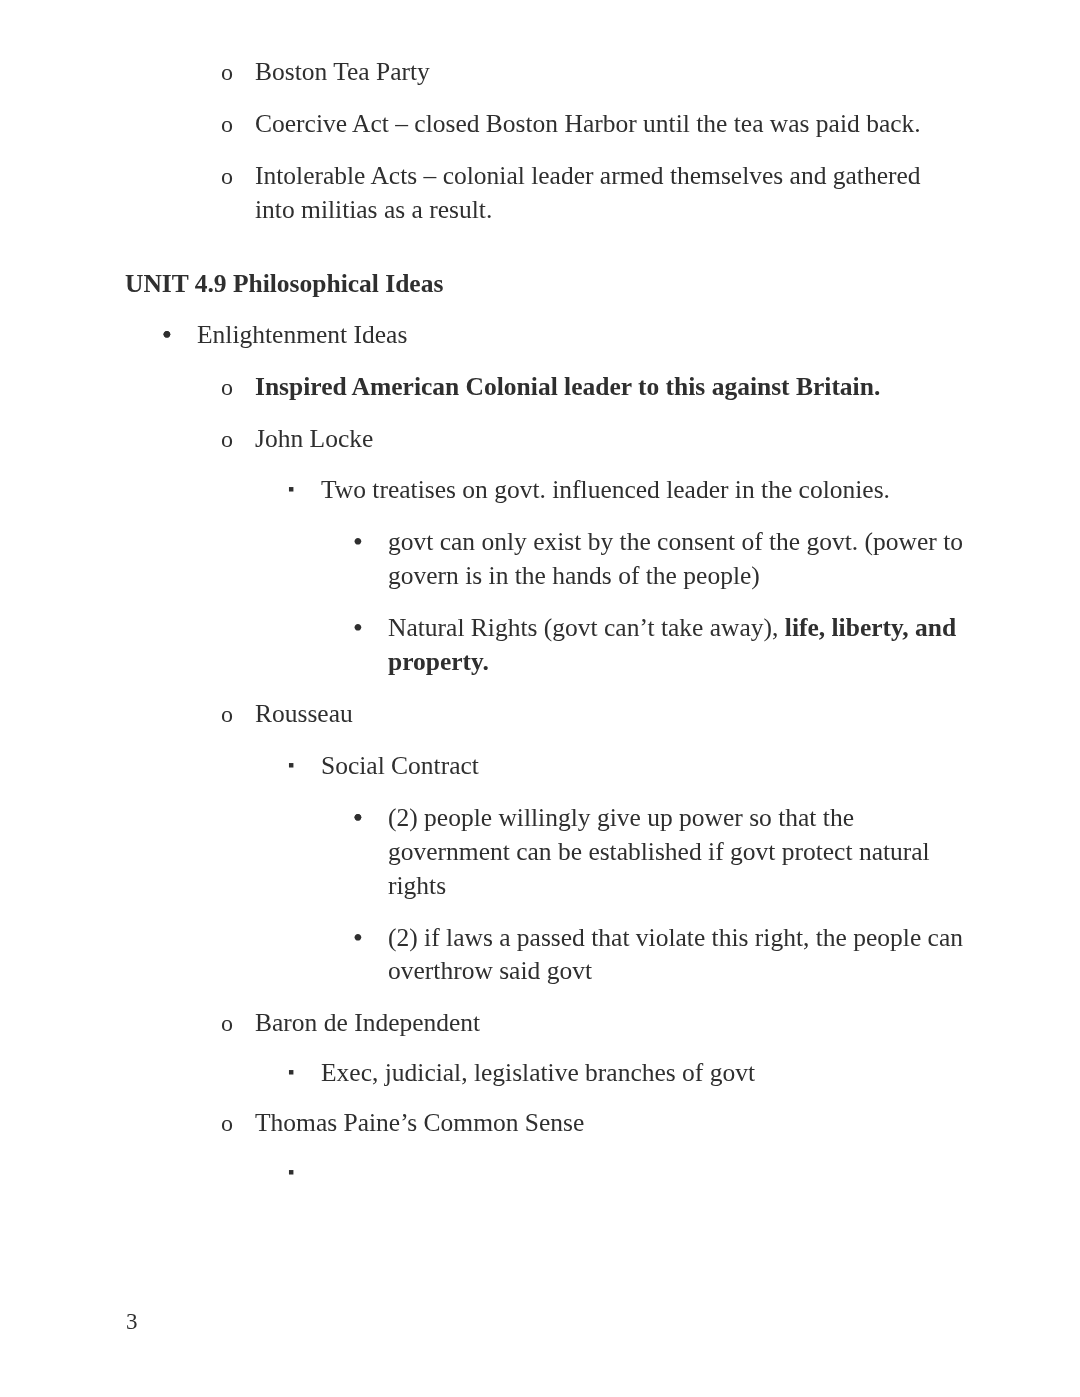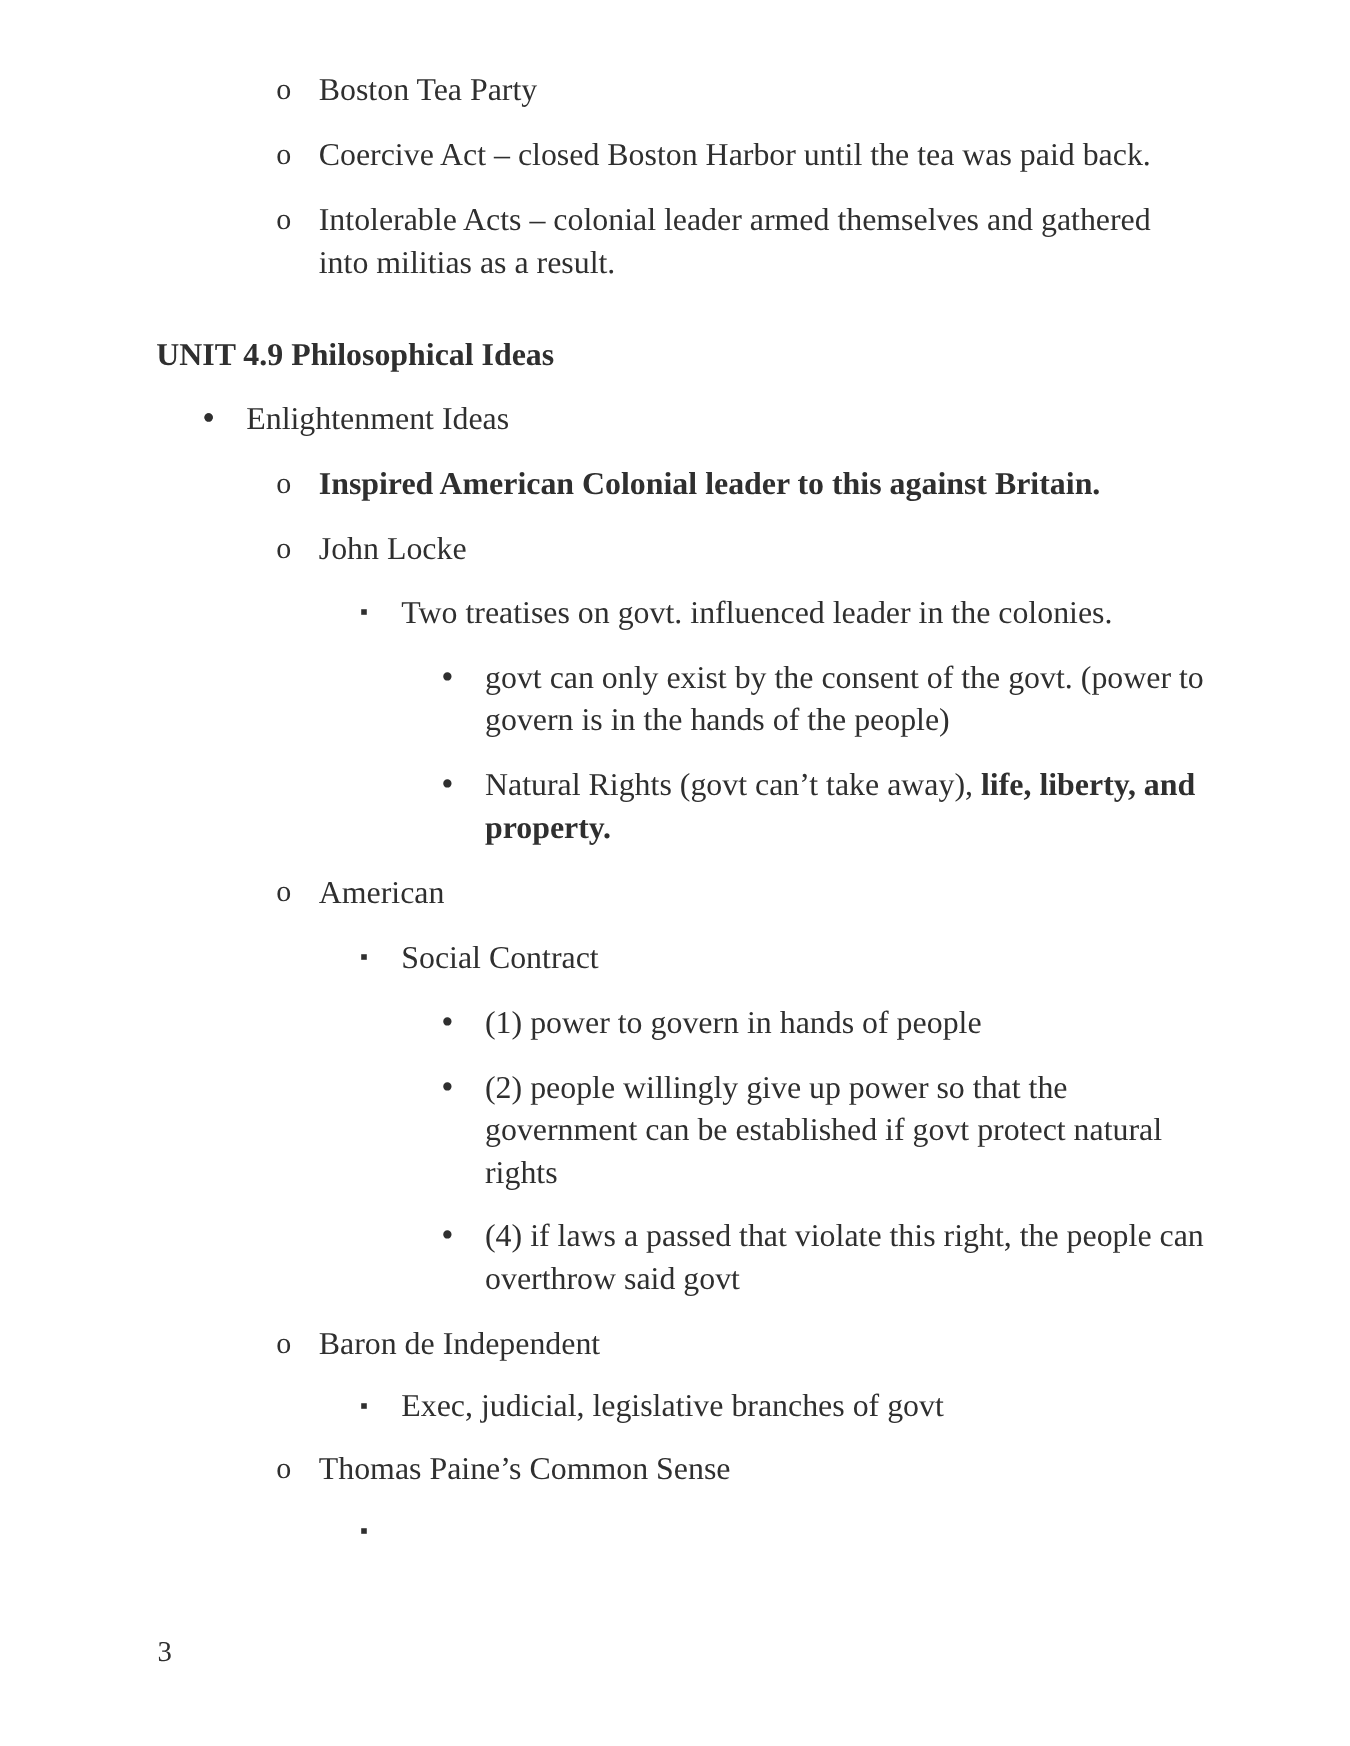--- a/index.html
+++ b/index.html
@@ -155,37 +155,36 @@
         <span class="marker">•</span>
         <span>govt can only exist by the consent of the govt. (power to govern is in the hands of the people)</span>
       </li>
       <li class="lvl-dot2">
         <span class="marker">•</span>
         <span>Natural Rights (govt can’t take away), </span><b>life, liberty, and property.</b>
       </li>
 
       <li class="lvl-o">
         <span class="marker">o</span>
-        <span>American</span>
+        <span>Rousseau</span>
       </li>
       <li class="lvl-sq">
         <span class="marker">▪</span>
         <span>Social Contract</span>
       </li>
       <li class="lvl-dot2">
         <span class="marker">•</span>
-        <span>(1) power to govern in hands of people</span>
       </li>
       <li class="lvl-dot2">
         <span class="marker">•</span>
         <span>(2) people willingly give up power so that the government can be established if govt protect natural rights</span>
       </li>
       <li class="lvl-dot2">
         <span class="marker">•</span>
-        <span>(4) if laws a passed that violate this right, the people can overthrow said govt</span>
+        <span>(2) if laws a passed that violate this right, the people can overthrow said govt</span>
       </li>
 
       <li class="lvl-o tight">
         <span class="marker">o</span>
         <span>Baron de Independent</span>
       </li>
       <li class="lvl-sq tight">
         <span class="marker">▪</span>
         <span>Exec, judicial, legislative branches of govt</span>
       </li>

